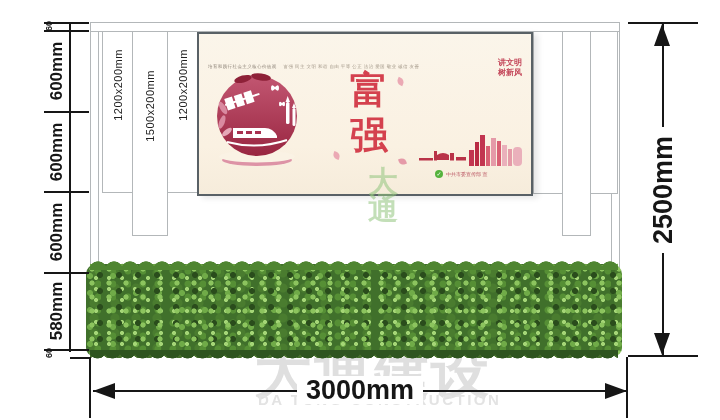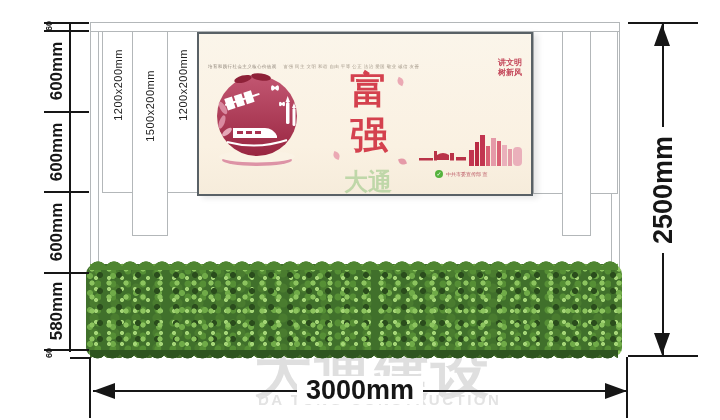--- a/index.html
+++ b/index.html
@@ -4,22 +4,22 @@
 <style>
   html,body{margin:0;padding:0;}
   body{width:720px;height:420px;position:relative;background:#ffffff;overflow:hidden;
        font-family:"Liberation Sans",sans-serif;}
   .abs{position:absolute;}
   
   .wm-cn{left:254px;top:334px;font-size:58px;font-weight:bold;color:#dfdfdf;
          letter-spacing:1px;z-index:1;white-space:nowrap;}
   .wm-en{left:258px;top:391px;font-size:15px;font-weight:bold;color:#e3e3e3;
          letter-spacing:2.5px;z-index:1;white-space:nowrap;}
-  .wm-small{left:344px;top:168px;width:54px;z-index:5;text-align:left;
-            font-size:24px;line-height:27px;font-weight:bold;color:rgba(146,196,126,.55);}
+  .wm-small{left:344px;top:168px;width:54px;z-index:5;text-align:right;
+            font-size:30px;line-height:27px;font-weight:bold;color:rgba(146,196,126,.55);}
   
   .frame{background:#fff;border:1px solid #b3b7b9;box-sizing:border-box;z-index:2;}
   .rail{left:90px;top:22px;width:530px;height:10px;}
   .wall-l{left:90px;top:31px;width:9px;height:240px;}
   .wall-r{left:611px;top:31px;width:9px;height:240px;}
   .col{z-index:2;display:flex;align-items:center;justify-content:center;}
   .col-label{transform:rotate(-90deg);white-space:nowrap;font-size:11px;color:#222;
              letter-spacing:.5px;margin-top:-55px;}
   .c1{left:102px;top:31px;width:31px;height:162px;}
   .c2{left:132px;top:31px;width:36px;height:205px;}

